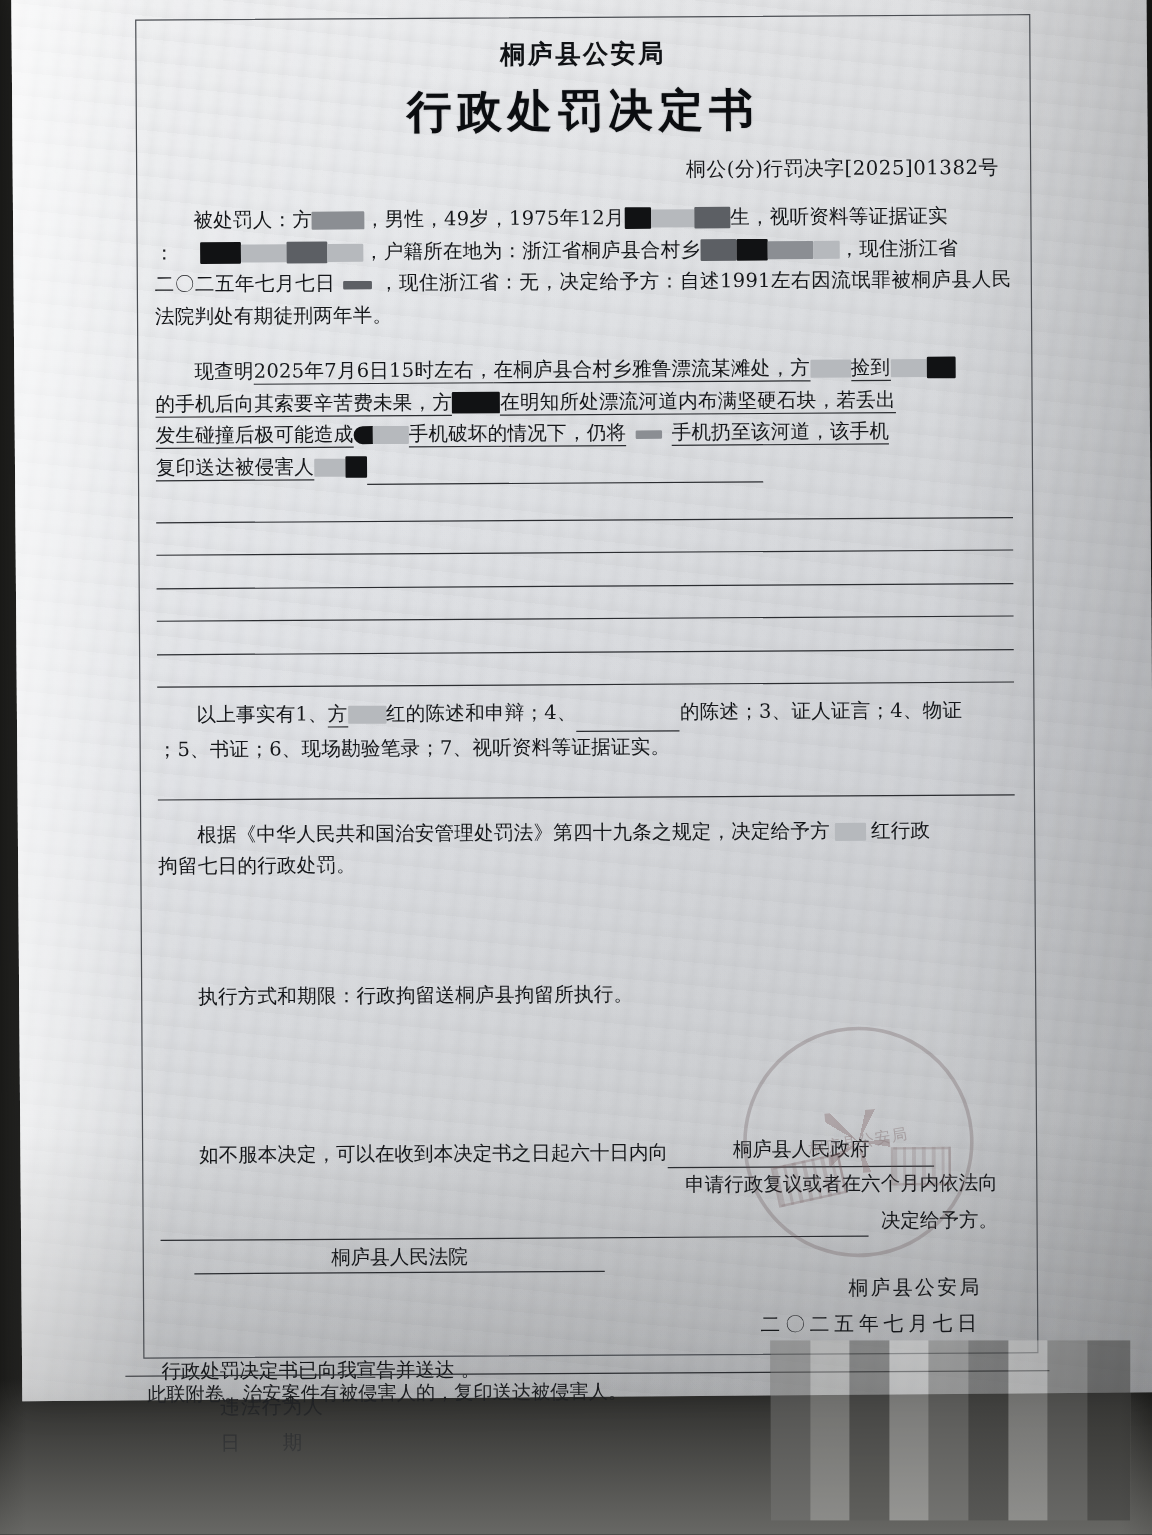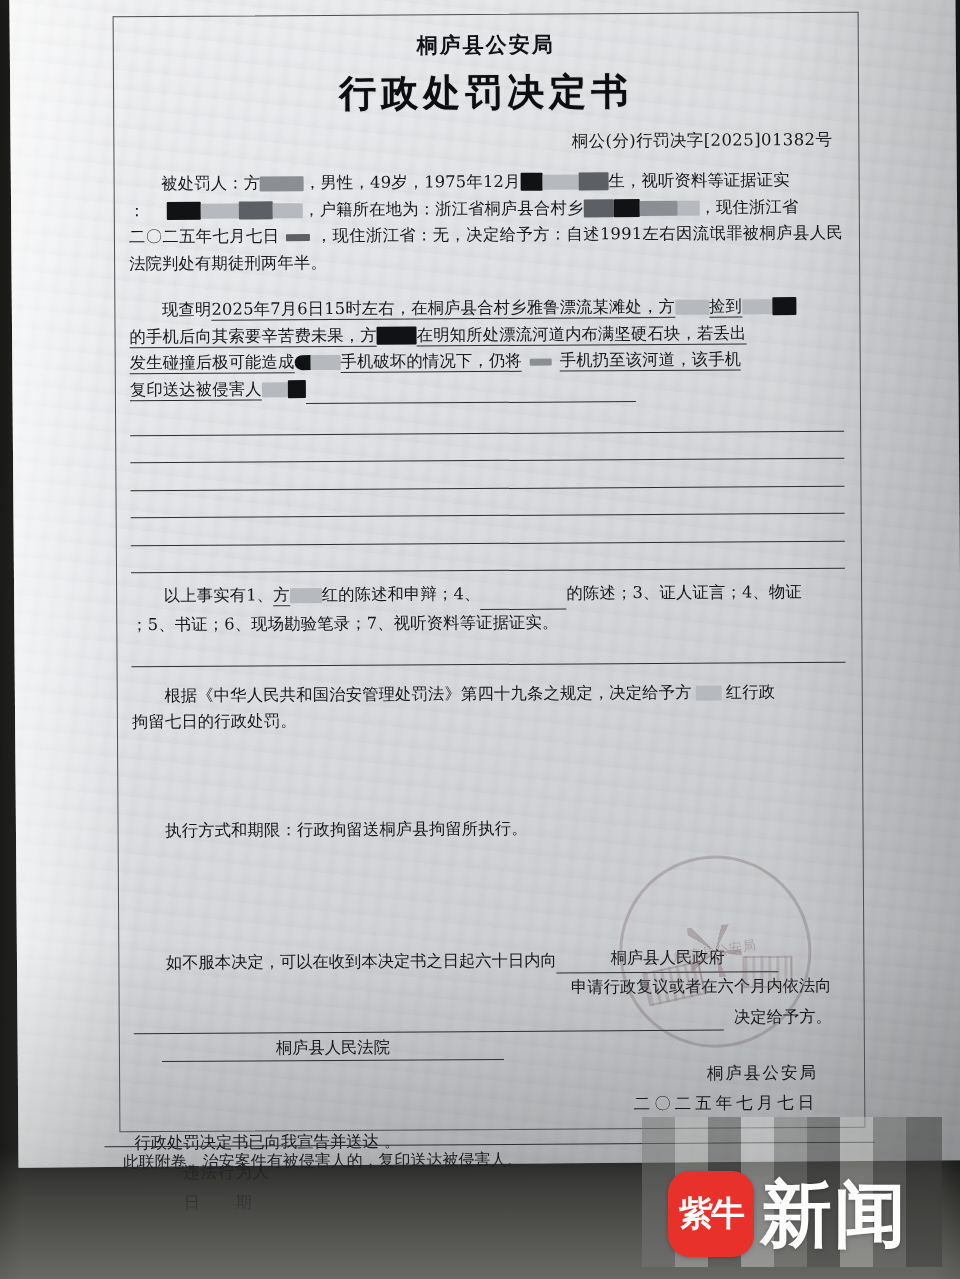--- a/index.html
+++ b/index.html
@@ -310,18 +310,14 @@
 
     <div class="footrule"></div>
     <div class="footnote">此联附卷。治安案件有被侵害人的，复印送达被侵害人。</div>
 
   </div>
   </div>
 
   <div class="dark-bottom"></div>
 
   <div class="mos-grid"></div>
-  <div class="wm">
-    <div class="wm-logo">紫牛</div>
-    <div class="wm-text">新闻</div>
-  </div>
 
 </div>
 
 </body></html>

